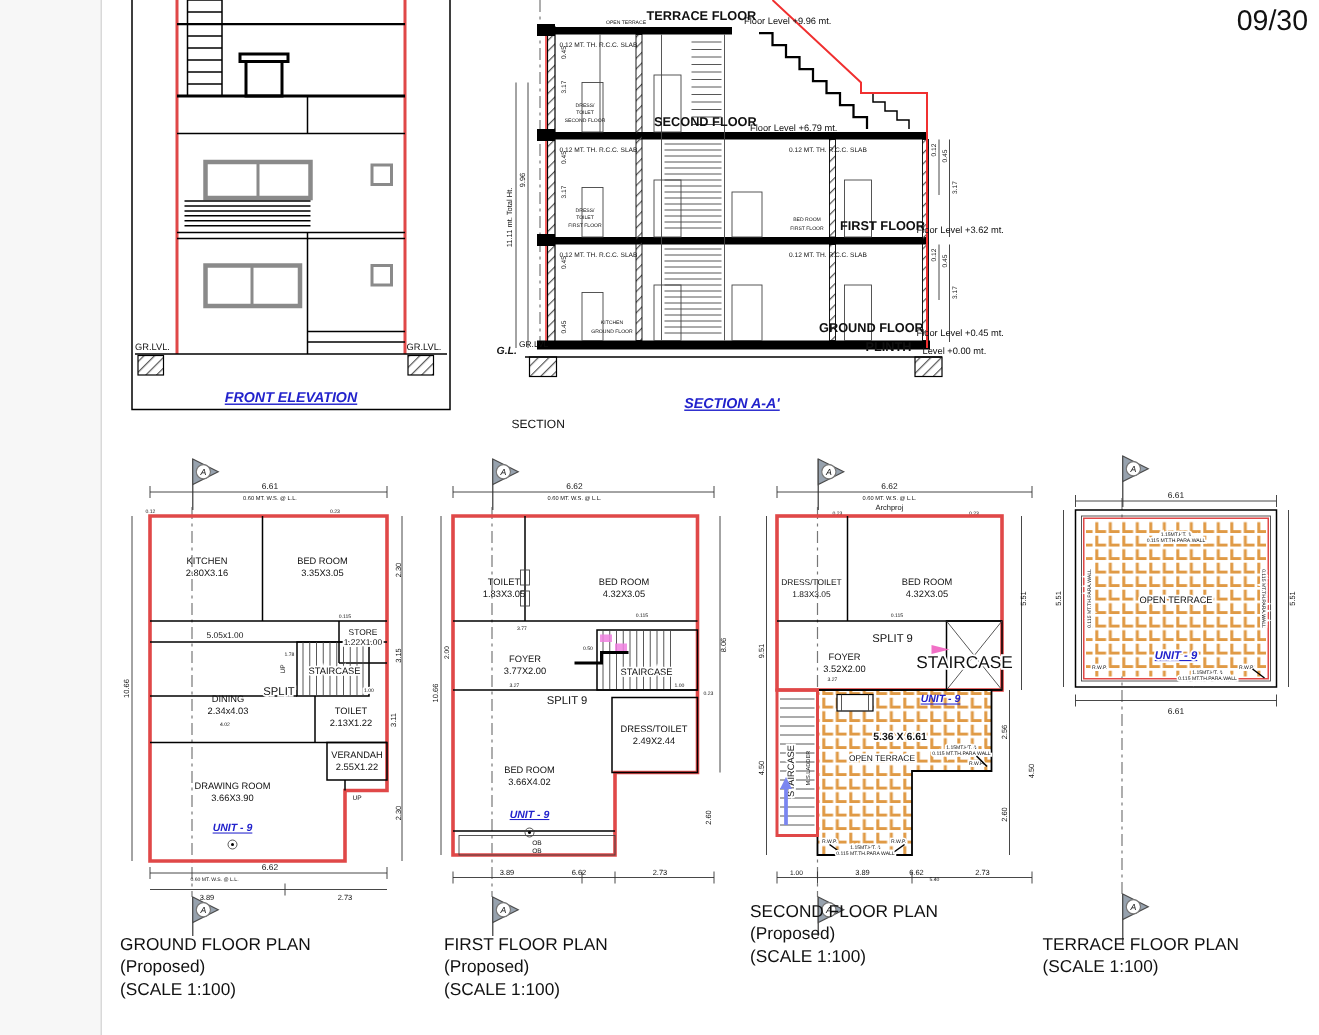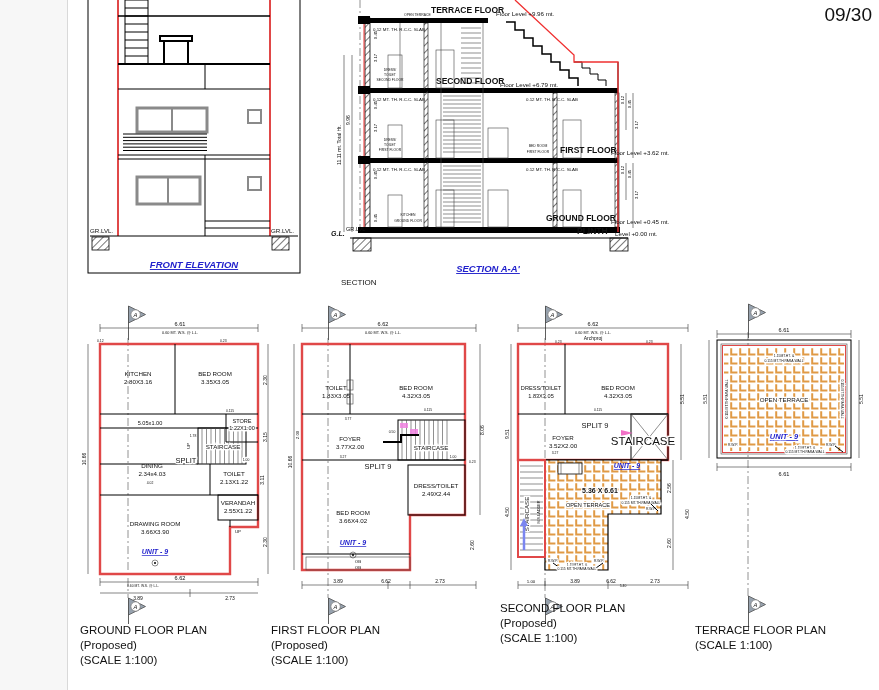--- a/index.html
+++ b/index.html
@@ -359,21 +359,21 @@
       <line x1="14" y1="279" x2="14" y2="287" class="dim"></line>
         <line x1="100" y1="279" x2="100" y2="287" class="dim"></line>
       <line x1="122" y1="279" x2="122" y2="287" class="dim"></line>
         <line x1="188" y1="279" x2="188" y2="287" class="dim"></line>
       <text x="50" y="281" class="t5 mid">3.89</text>
       <text x="98" y="281" class="t5 mid">6.62</text>
       <text x="152" y="281" class="t5 mid">2.73</text>
     </g>
     <use href="#flagsym" x="39" y="296" width="20" height="34"></use>
   </svg>
-  <div class="plan-title" style="left:271px;top:623px;width:170px">
+  <div class="plan-title" style="left:296px;top:623px;width:170px">
     <div>FIRST FLOOR PLAN</div>
     <div>(Proposed)</div>
     <div>(SCALE 1:100)</div>
   </div>
 
   <svg class="abs" style="left:503px;top:302px" width="212" height="322" viewBox="0 0 212 322">
     <line x1="42" y1="36" x2="42" y2="296" class="dash"></line>
     <use href="#flagsym" x="41" y="4" width="20" height="34"></use>
     <g>
       <line x1="15" y1="26" x2="185" y2="26" class="dim"></line>

